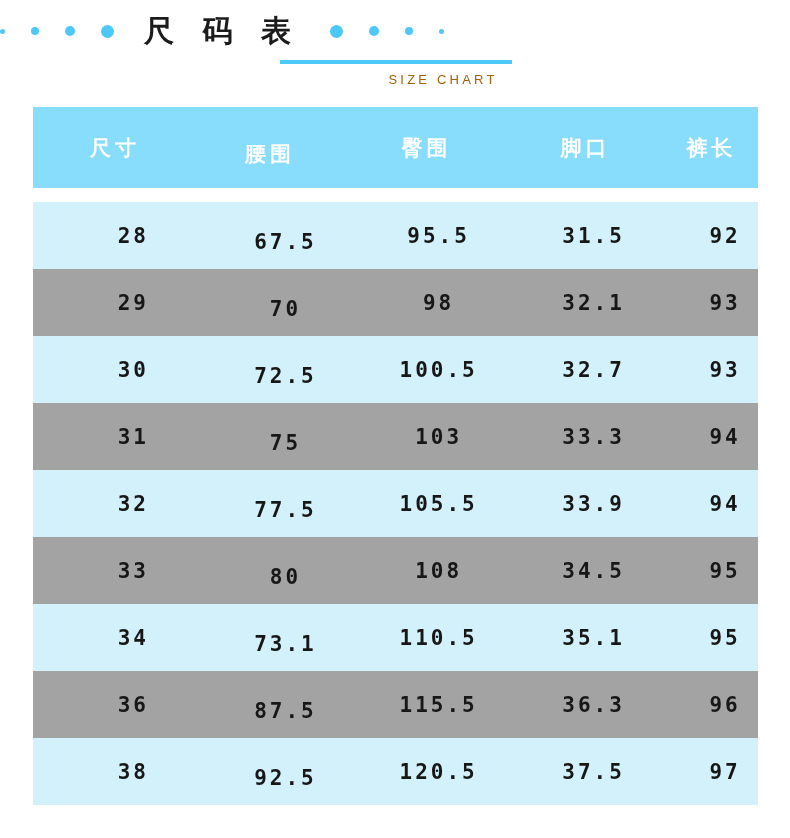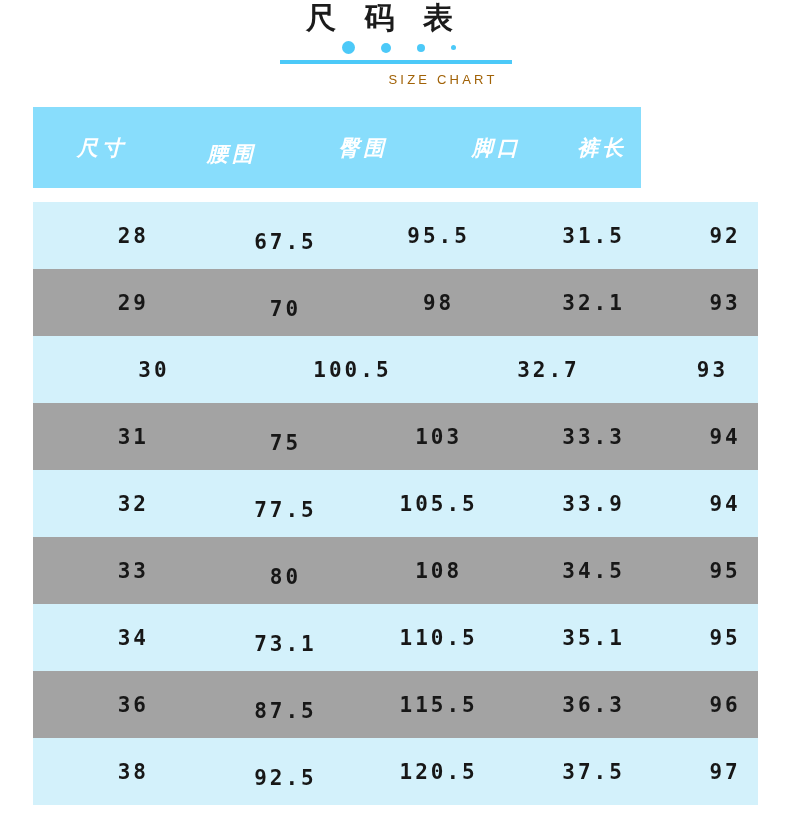--- a/index.html
+++ b/index.html
@@ -30,22 +30,21 @@
   }
 
   .title-row {
     position: absolute;
     left: 0;
     top: 8px;
     width: 768px;
     height: 46px;
     display: flex;
     align-items: center;
-    justify-content: flex-end;
-    flex-direction: column;
+    justify-content: flex-start;
   }
 
   .dots {
     display: flex;
     align-items: center;
     gap: 26px;
     height: 46px;
   }
   .dots.left { justify-content: flex-end; padding-right: 30px; }
   .dots.right { justify-content: flex-start; padding-left: 30px; }
@@ -95,25 +94,24 @@
   
   .table-wrap {
     position: absolute;
     left: 33px;
     top: 107px;
     width: 725px;
   }
 
   .head-row {
     display: flex;
-    width: 608px;
+    width: 725px;
     height: 81px;
     background: #88DDFC;
     align-items: center;
-    font-style: italic;
   }
   .head-cell {
     font-size: 21px;
     font-weight: bold;
     color: #ffffff;
     text-align: center;
     letter-spacing: 4px;
     font-family: "DejaVu Sans", "Liberation Sans", sans-serif;
     text-indent: 4px;
   }
@@ -210,20 +208,21 @@
       <div class="data-row even">
         <div class="data-cell col-0">29</div>
         <div class="data-cell col-1">70</div>
         <div class="data-cell col-2">98</div>
         <div class="data-cell col-3">32.1</div>
         <div class="data-cell col-4">93</div>
       </div>
 
       <div class="data-row odd">
         <div class="data-cell col-0">30</div>
+        <div class="data-cell col-1">72.5</div>
         <div class="data-cell col-2">100.5</div>
         <div class="data-cell col-3">32.7</div>
         <div class="data-cell col-4">93</div>
       </div>
 
       <div class="data-row even">
         <div class="data-cell col-0">31</div>
         <div class="data-cell col-1">75</div>
         <div class="data-cell col-2">103</div>
         <div class="data-cell col-3">33.3</div>

